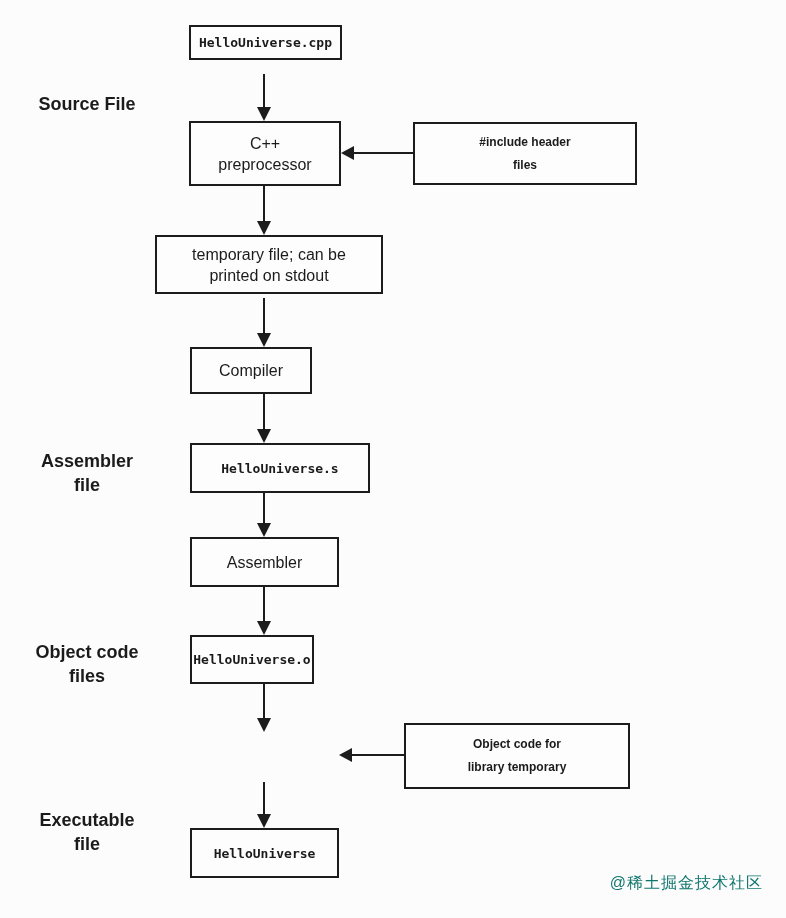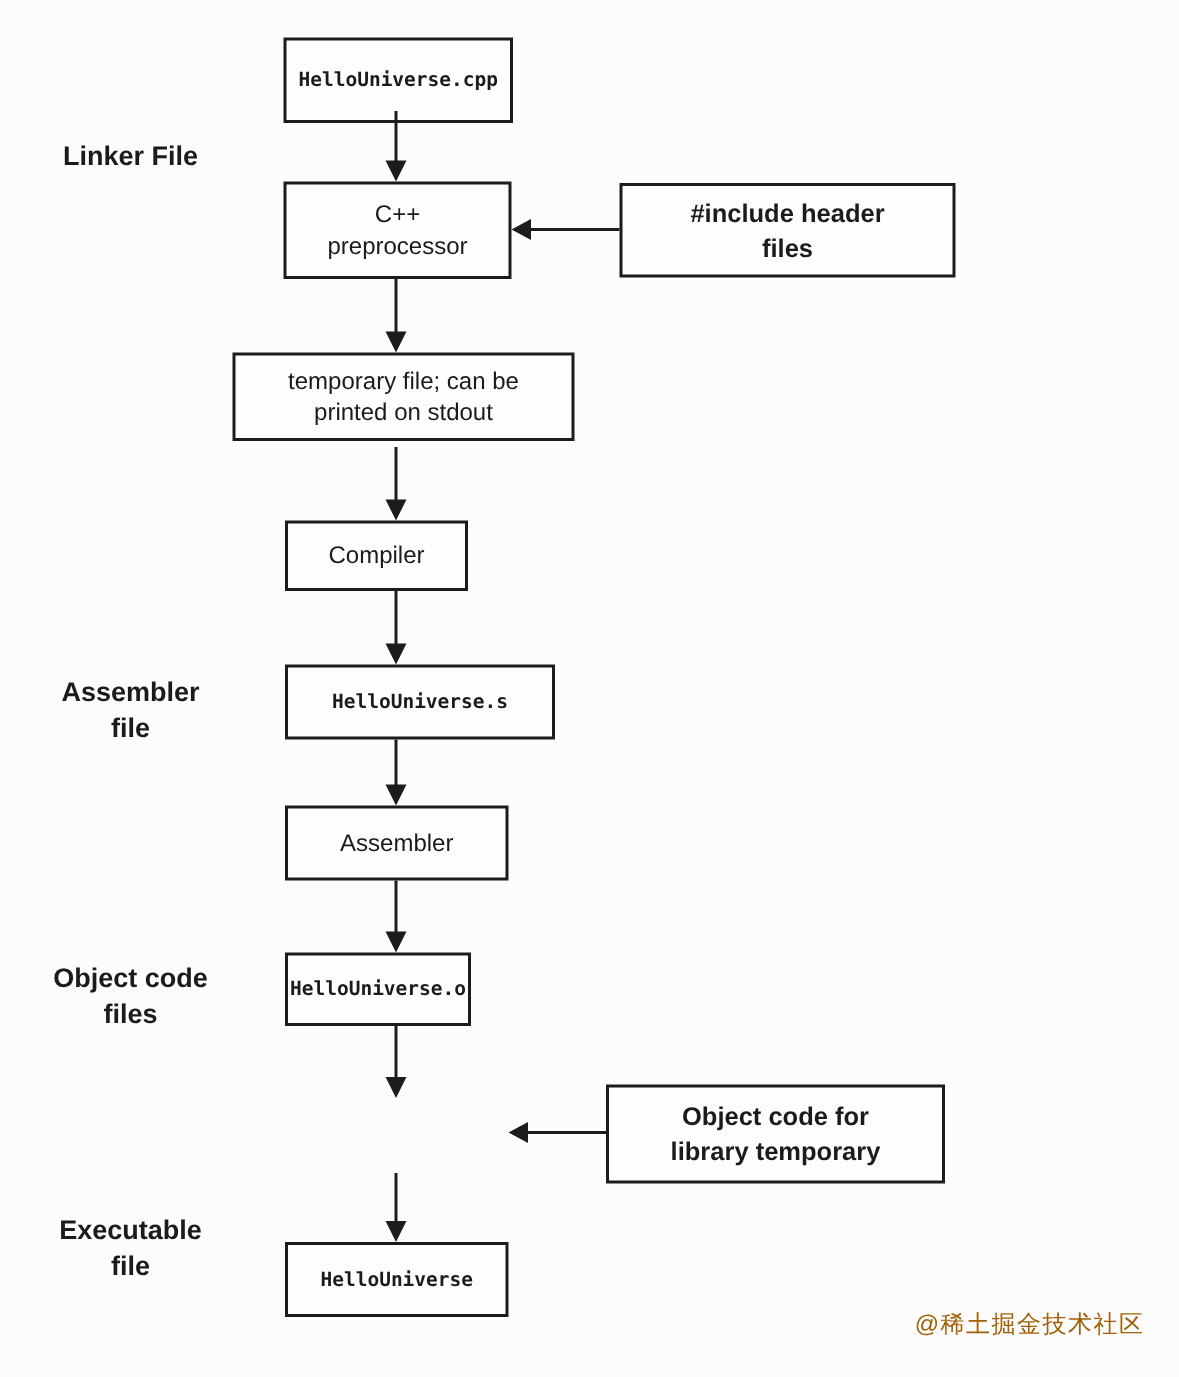--- a/index.html
+++ b/index.html
@@ -27,21 +27,21 @@
     font-size: 16px;
     line-height: 21px;
   }
   .node.mono {
     font-family: "DejaVu Sans Mono", monospace;
     font-weight: bold;
     font-size: 13px;
   }
   .node.callout {
     font-weight: bold;
-    font-size: 17px;
+    font-size: 12px;
     line-height: 23px;
   }
   .side-label {
     position: absolute;
     width: 150px;
     left: 12px;
     text-align: center;
     font-weight: bold;
     font-size: 18px;
     line-height: 24px;
@@ -69,38 +69,38 @@
     width: 0; height: 0;
     border-top: 7px solid transparent;
     border-bottom: 7px solid transparent;
     border-right: 13px solid #1c1c1c;
   }
   .watermark {
     position: absolute;
     top: 873px;
     right: 23px;
     font-size: 16px;
-    color: #a16207;
+    color: #0f766e;
     letter-spacing: 1px;
   }
 </style>
 </head>
 <body>
 
 <div class="canvas">
 
-  <div class="side-label" style="top:92px">Linker File</div>
+  <div class="side-label" style="top:92px">Source File</div>
   <div class="side-label" style="top:449px">Assembler
 file</div>
   <div class="side-label" style="top:640px">Object code
 files</div>
   <div class="side-label" style="top:808px">Executable
 file</div>
 
-  <div class="node mono" style="left:189px;top:25px;width:153px;height:57px">HelloUniverse.cpp</div>
+  <div class="node mono" style="left:189px;top:25px;width:153px;height:35px">HelloUniverse.cpp</div>
 
   <div class="node" style="left:189px;top:121px;width:152px;height:65px">C++
 preprocessor</div>
 
   <div class="node" style="left:155px;top:235px;width:228px;height:59px">temporary file; can be
 printed on stdout</div>
 
   <div class="node" style="left:190px;top:347px;width:122px;height:47px">Compiler</div>
 
   <div class="node mono" style="left:190px;top:443px;width:180px;height:50px">HelloUniverse.s</div>

